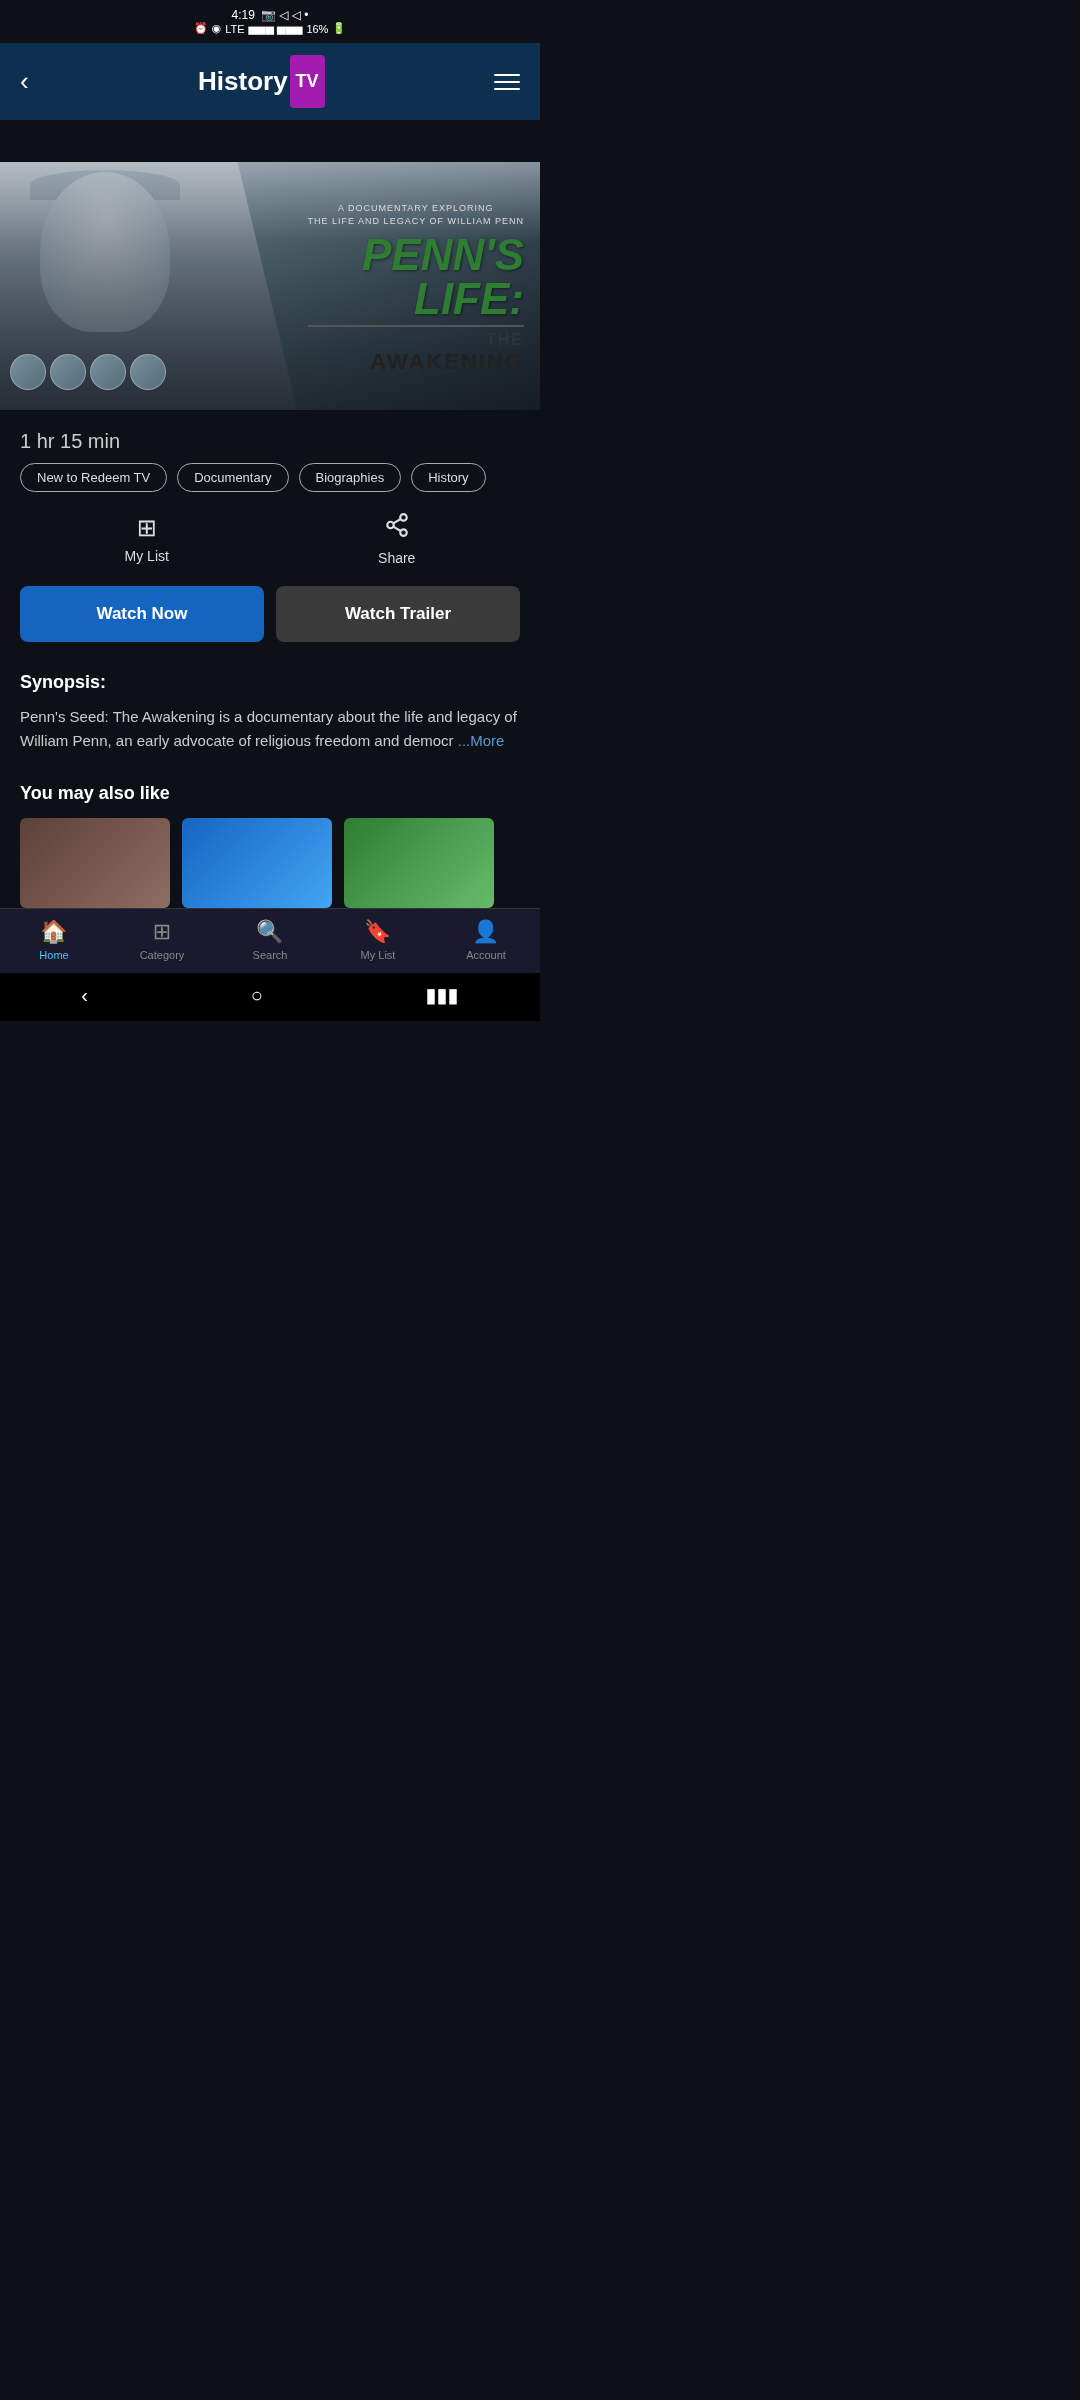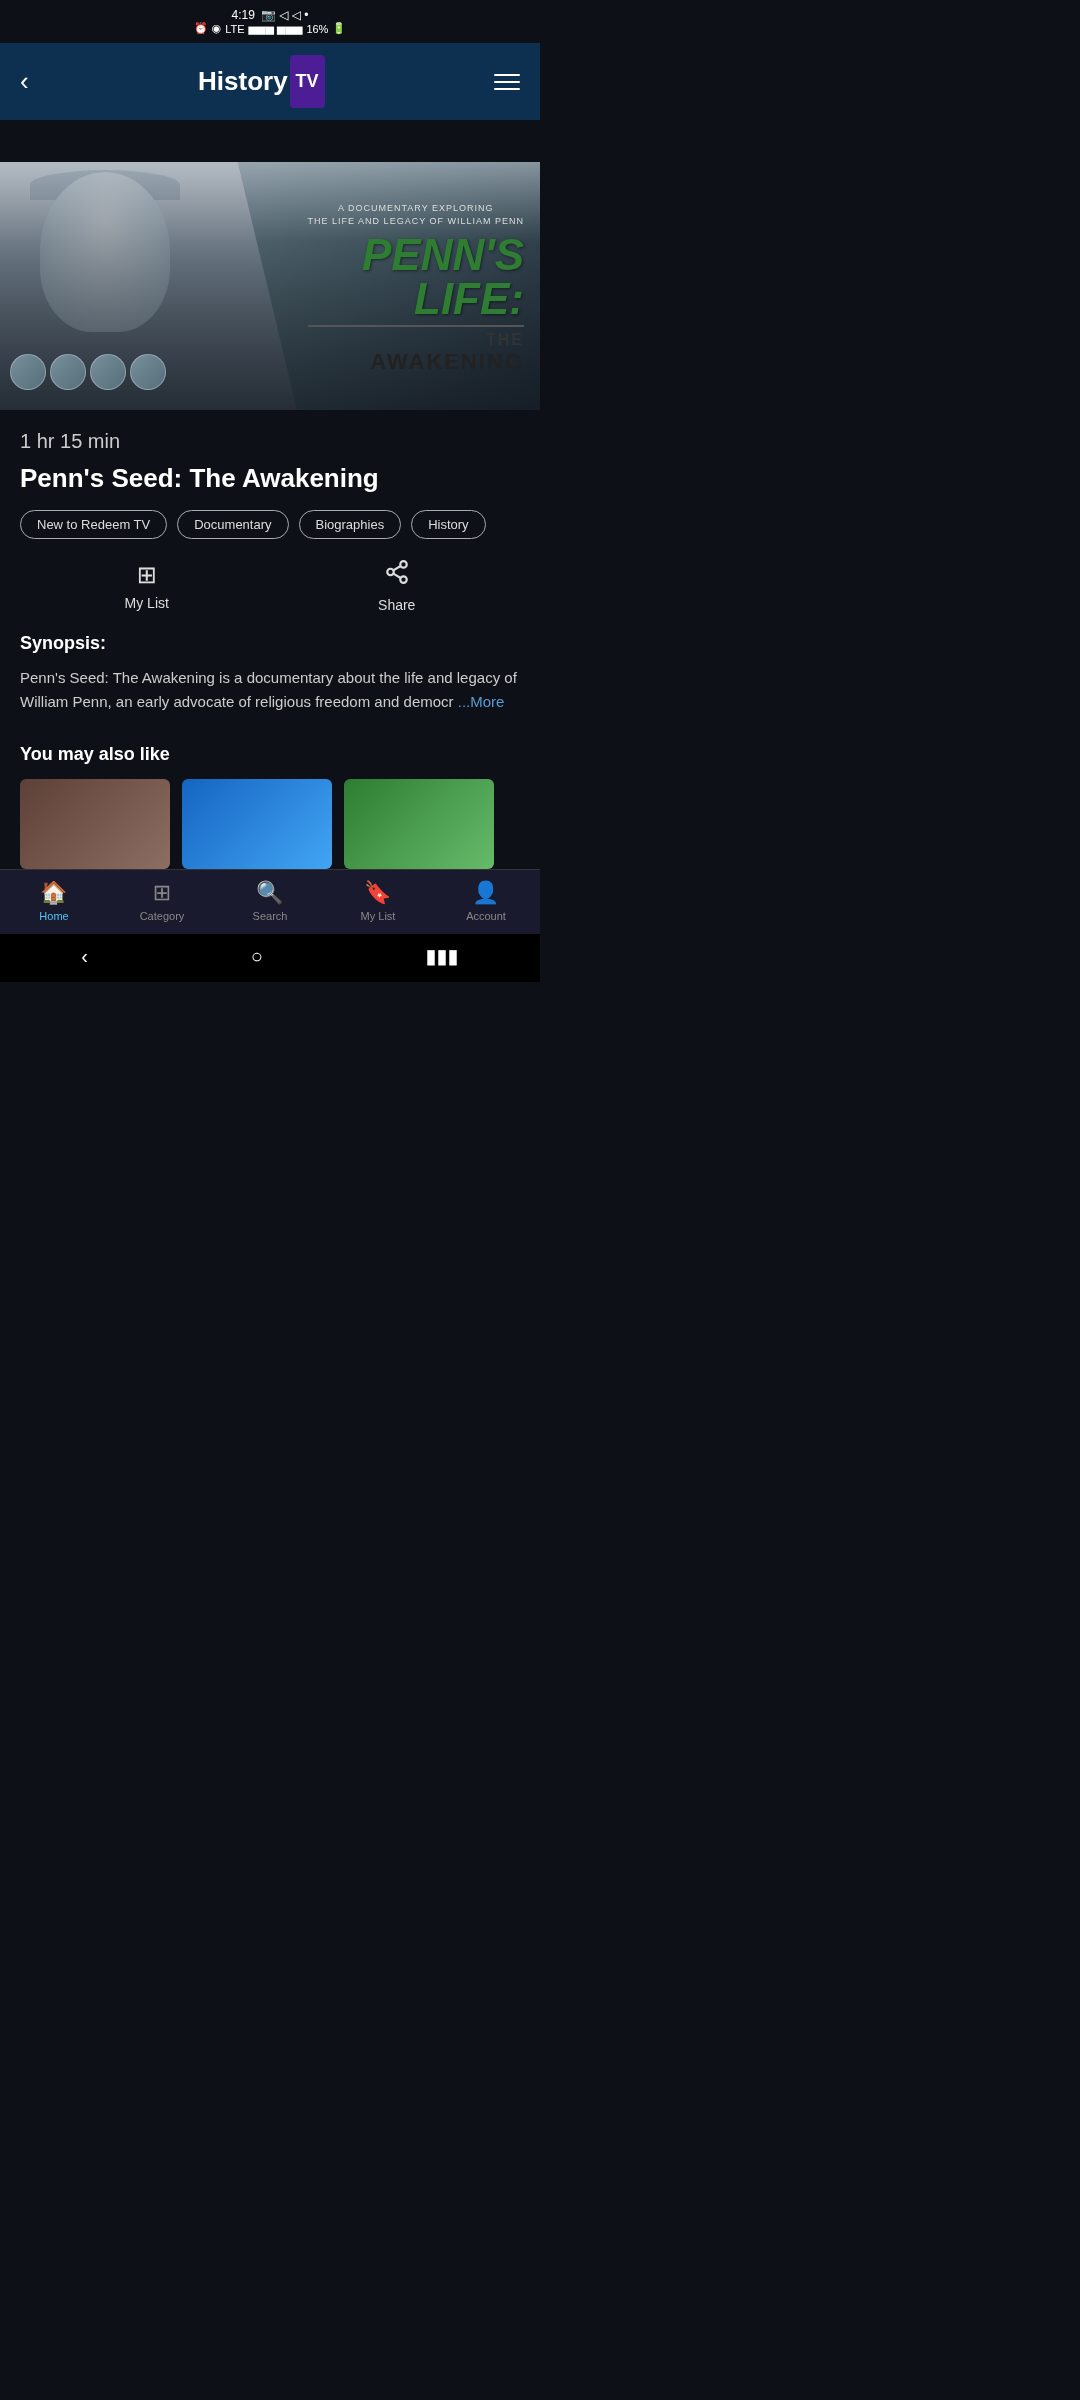--- a/index.html
+++ b/index.html
@@ -41,21 +41,21 @@
       cursor: pointer;
     }
     .header-logo {
       display: flex;
       align-items: center;
       font-size: 26px;
       font-weight: 700;
       color: #fff;
     }
     .logo-tv {
-      background: #4c1d95;
+      background: #a21caf;
       color: #fff;
       font-size: 18px;
       font-weight: 700;
       padding: 16px 6px;
       border-radius: 4px;
       margin-left: 2px;
     }
     .header-menu {
       font-size: 24px;
       color: #fff;
@@ -404,21 +404,20 @@
     <div class="hero-title-penn">PENN'S</div>
     <div class="hero-title-seed">LIFE:</div>
     <div class="hero-title-divider"></div>
     <div class="hero-title-the">THE</div>
     <div class="hero-title-awakening">AWAKENING</div>
   </div>
 </div>
 
 <div class="content">
   <div class="duration">1 hr 15 min</div>
-  <div class="movie-title">Penn's Seed: The Awakening</div>
   <div class="tags">
     <span class="tag">New to Redeem TV</span>
     <span class="tag">Documentary</span>
     <span class="tag">Biographies</span>
     <span class="tag">History</span>
   </div>
 
   <div class="actions-row">
     <button class="action-btn">
       <span class="action-icon">⊞</span>
@@ -431,20 +430,24 @@
             <circle cx="6" cy="12" r="3"></circle>
             <circle cx="18" cy="19" r="3"></circle>
           <line x1="8.59" y1="13.51" x2="15.42" y2="17.49"></line>
             <line x1="15.41" y1="6.51" x2="8.59" y2="10.49"></line>
         </svg>
       </span>
       <span>Share</span>
     </button>
   </div>
 
+  <div class="watch-row">
+    <button class="btn-watch-now">Watch Now</button>
+    <button class="btn-watch-trailer">Watch Trailer</button>
+  </div>
 </div>
 
 <div class="synopsis-section">
   <div class="synopsis-title">Synopsis:</div>
   <div class="synopsis-text">
     <span>Penn's Seed: The Awakening is a documentary about the life and legacy of William Penn, an early advocate of religious freedom and democr</span>
     <span class="more-link">...More</span>
   </div>
 </div>
 

